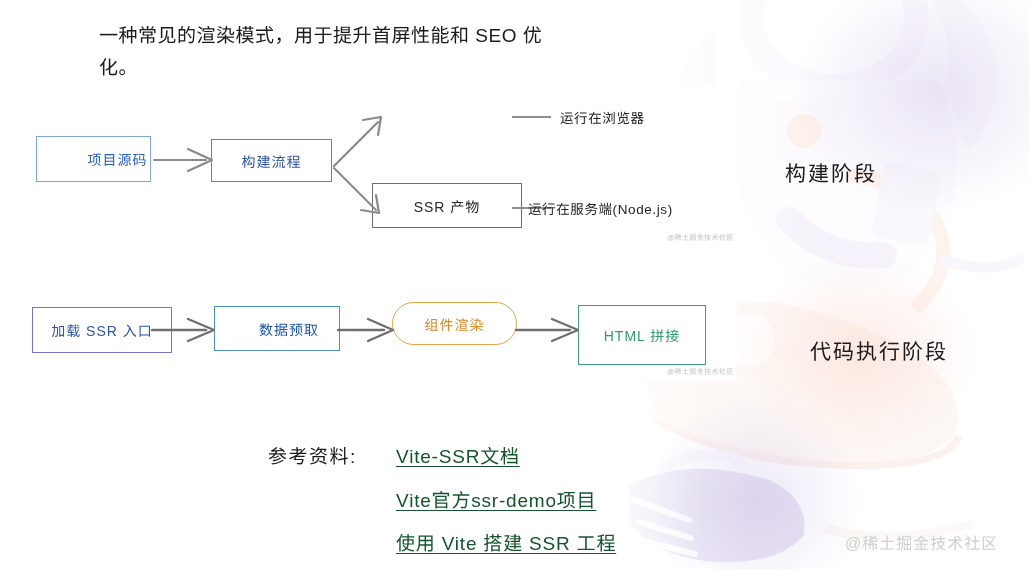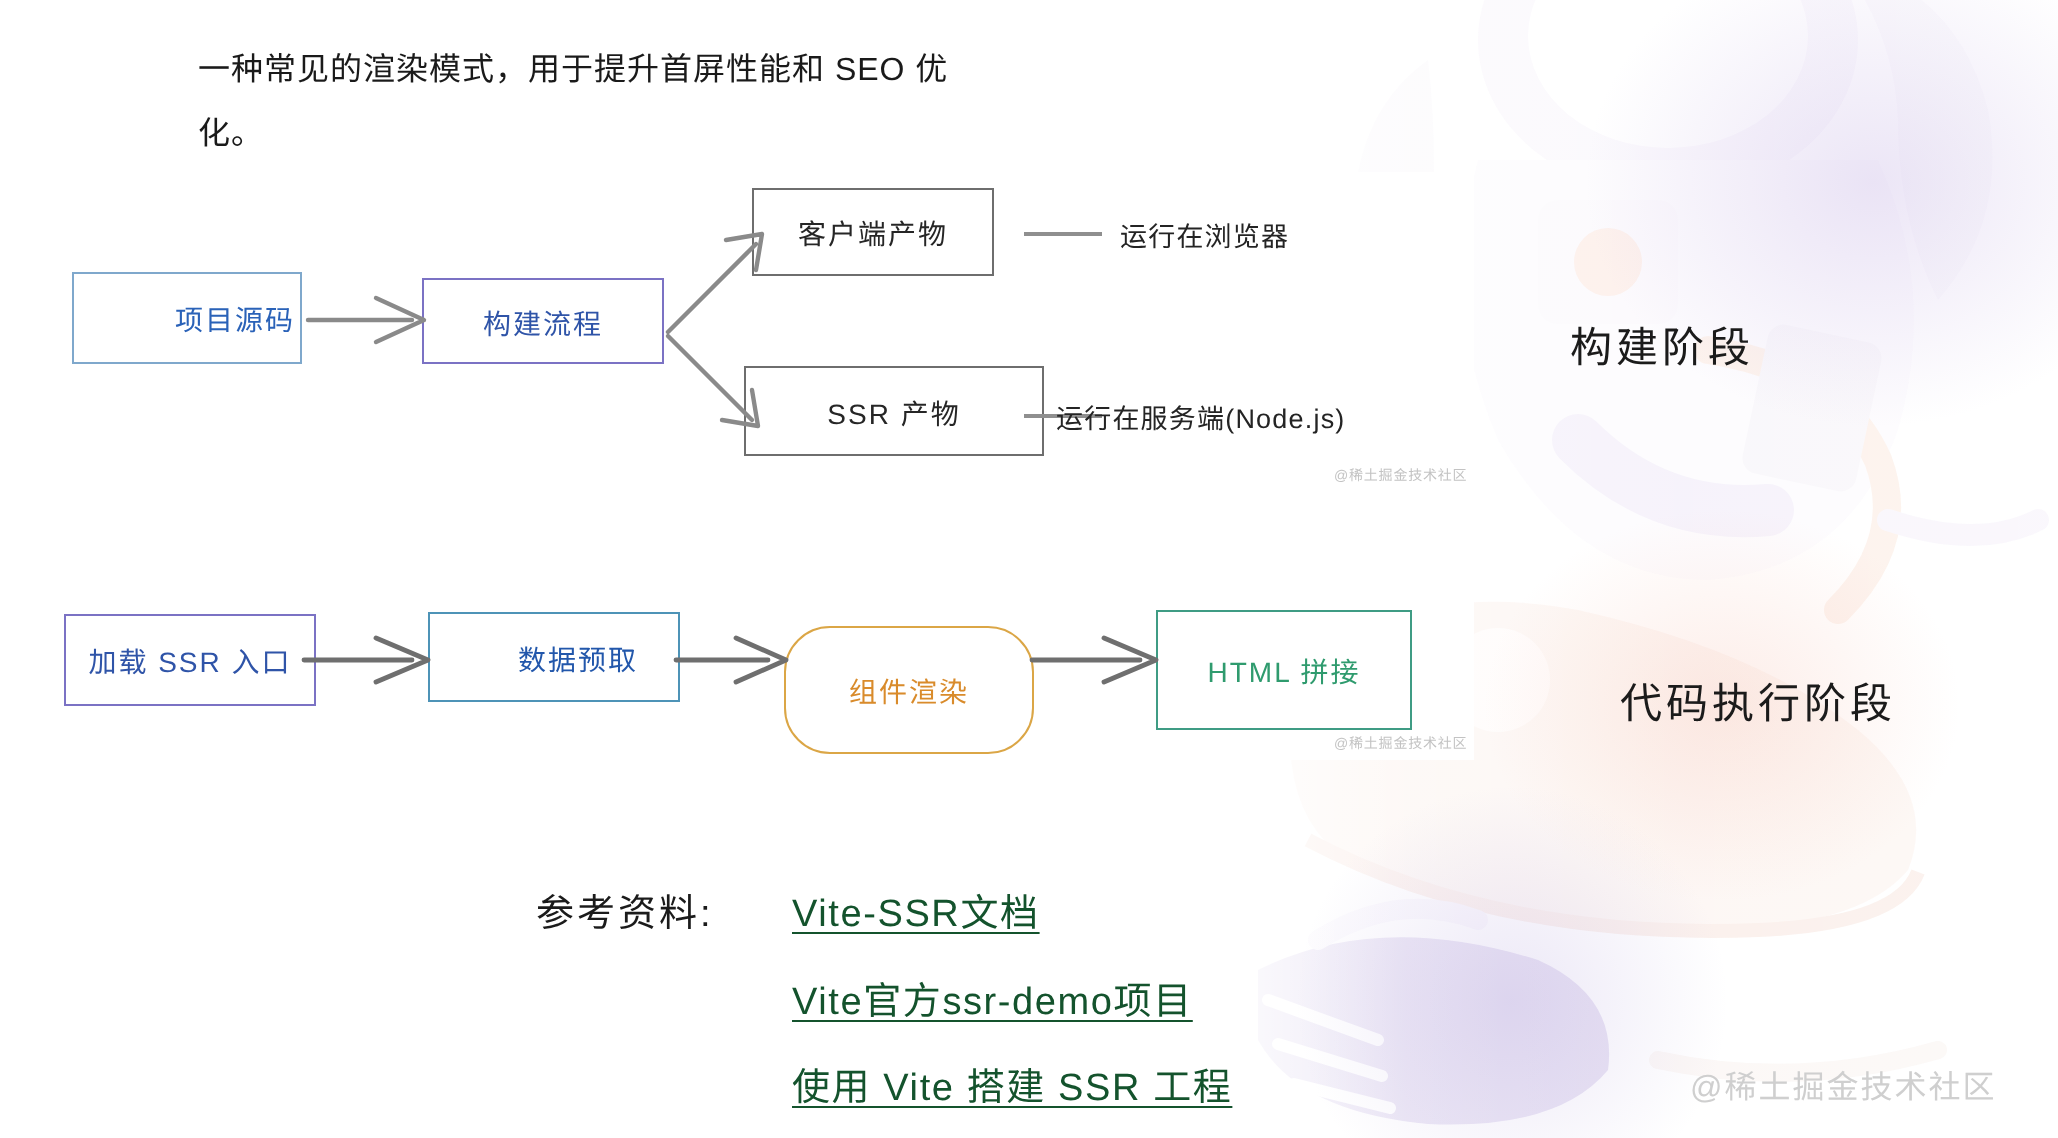--- a/index.html
+++ b/index.html
@@ -47,21 +47,21 @@
       radial-gradient(ellipse 150px 150px at 35% 88%, rgba(168,150,215,0.22), rgba(255,255,255,0) 72%),
       linear-gradient(90deg, rgba(255,255,255,0.92) 0%, rgba(255,255,255,0.25) 22%, rgba(255,255,255,0.05) 55%, rgba(255,255,255,0.18) 100%);
   }
 
   
   #headline {
     position: absolute;
     left: 99px;
     top: 20px;
     width: 520px;
-    font-size: 16px;
+    font-size: 19px;
     line-height: 32px;
     color: #1a1a1a;
     letter-spacing: 0.5px;
     white-space: pre-wrap;
   }
 
   
   .diagram-card {
     position: absolute;
     background: #ffffff;
@@ -86,23 +86,23 @@
   .fb-purple { border-color: #7b72c4; color: #2f54a8; }
   .fb-gray   { border-color: #6e6e6e; color: #262626; }
   .fb-teal   { border-color: #4d93b7; color: #2257ab; }
   .fb-orange { border-color: #dba646; color: #d98b2b; }
   .fb-green  { border-color: #3f9c84; color: #2f9b6e; }
 
   #box-source    { left: 36px;  top: 136px; width: 115px; height: 46px; }
   #box-build     { left: 211px; top: 139px; width: 121px; height: 43px; }
   #box-client    { left: 376px; top: 94px;  width: 121px; height: 44px; }
   #box-ssr       { left: 372px; top: 183px; width: 150px; height: 45px; }
-  #box-entry     { left: 32px;  top: 307px; width: 126px; height: 46px; }
+  #box-entry     { left: 32px;  top: 307px; width: 140px; height: 46px; }
   #box-prefetch  { left: 214px; top: 306px; width: 126px; height: 45px; padding-left: 24px; }
-  #box-render    { left: 392px; top: 313px; width: 125px; height: 64px; border-radius: 23px; }
+  #box-render    { left: 392px; top: 302px; width: 125px; height: 43px; border-radius: 23px; }
   #box-html      { left: 578px; top: 305px; width: 128px; height: 60px; }
 
   
   .arrow { position: absolute; pointer-events: none; }
   #arrow-1     { left: 152px; top: 144px; width: 66px;  height: 32px; }
   #arrow-split { left: 330px; top: 96px;  width: 56px;  height: 136px; }
   #arrow-2     { left: 150px; top: 315px; width: 70px;  height: 30px; }
   #arrow-3     { left: 336px; top: 315px; width: 62px;  height: 30px; }
   #arrow-4     { left: 514px; top: 315px; width: 70px;  height: 30px; }
 
@@ -217,21 +217,20 @@
 
   <div class="bg-art" id="bg-wash"></div>
 
   <div id="headline">一种常见的渲染模式，用于提升首屏性能和 SEO 优
 化。</div>
 
   <div class="diagram-card" id="card-build"></div>
 
   <div class="flow-box fb-blue" id="box-source">项目源码</div>
   <div class="flow-box fb-purple" id="box-build">构建流程</div>
-  <div class="flow-box fb-gray" id="box-client">客户端产物</div>
   <div class="flow-box fb-gray" id="box-ssr">SSR 产物</div>
 
   <svg class="arrow" id="arrow-1" viewBox="0 0 66 32" aria-hidden="true">
     <path d="M2 16 L54 16" stroke="#8a8a8a" stroke-width="2.2" fill="none" stroke-linecap="round"></path>
     <path d="M36 5 L60 16 L36 27" stroke="#8a8a8a" stroke-width="2.2" fill="none" stroke-linecap="round" stroke-linejoin="round"></path>
   </svg>
 
   <svg class="arrow" id="arrow-split" viewBox="0 0 56 136" aria-hidden="true">
     <path d="M4 70 L48 26" stroke="#8a8a8a" stroke-width="2.2" fill="none" stroke-linecap="round"></path>
     <path d="M33 24 L51 21 L48 39" stroke="#8a8a8a" stroke-width="2.2" fill="none" stroke-linecap="round" stroke-linejoin="round"></path>

